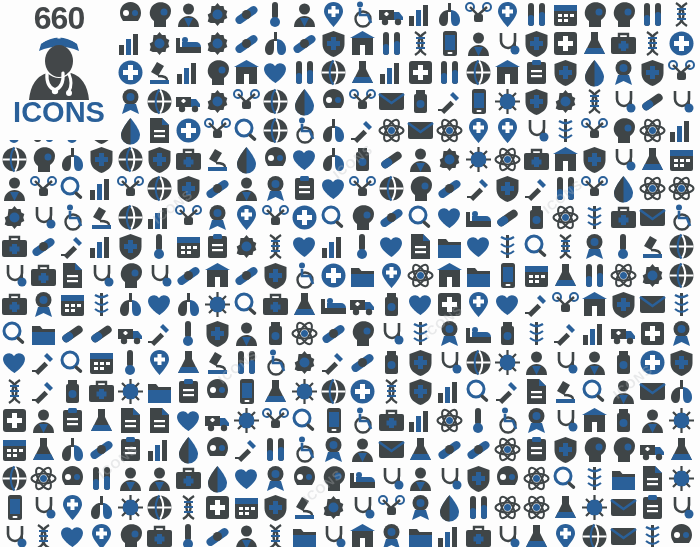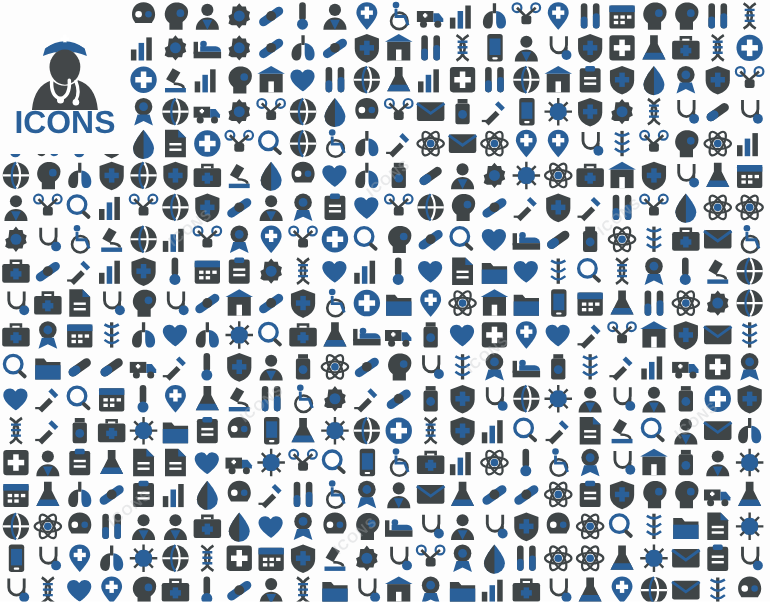--- a/index.html
+++ b/index.html
@@ -3140,20 +3140,21 @@
       <div class="wm" style="left:330px;top:170px">ICONS</div>
       <div class="wm" style="left:540px;top:205px">ICONS</div>
       <div class="wm" style="left:215px;top:375px">ICONS</div>
       <div class="wm" style="left:420px;top:330px">ICONS</div>
       <div class="wm" style="left:610px;top:390px">ICONS</div>
       <div class="wm" style="left:95px;top:470px">ICONS</div>
       <div class="wm" style="left:300px;top:495px">ICONS</div>
     </div>
 
   <div id="logo">
+    <div id="logo-num">660</div>
     <div id="logo-fig">
       <svg viewBox="0 0 76 72" width="76" height="72" aria-hidden="true">
 
         <path d="M20 16 q18 -13 36 0 l2 7 q-20 -9 -40 0 z" fill="#2a6099"></path>
         <rect x="34" y="6" width="8" height="3" fill="#ffffff"></rect>
         <rect x="36.5" y="3.5" width="3" height="8" fill="#ffffff"></rect>
         <path d="M20 16 q18 -11 36 0 l0 0 q-18 -7 -36 0 z" fill="#2a6099"></path>
 
         <ellipse cx="38" cy="33" rx="14" ry="16" fill="#434749"></ellipse>
 

